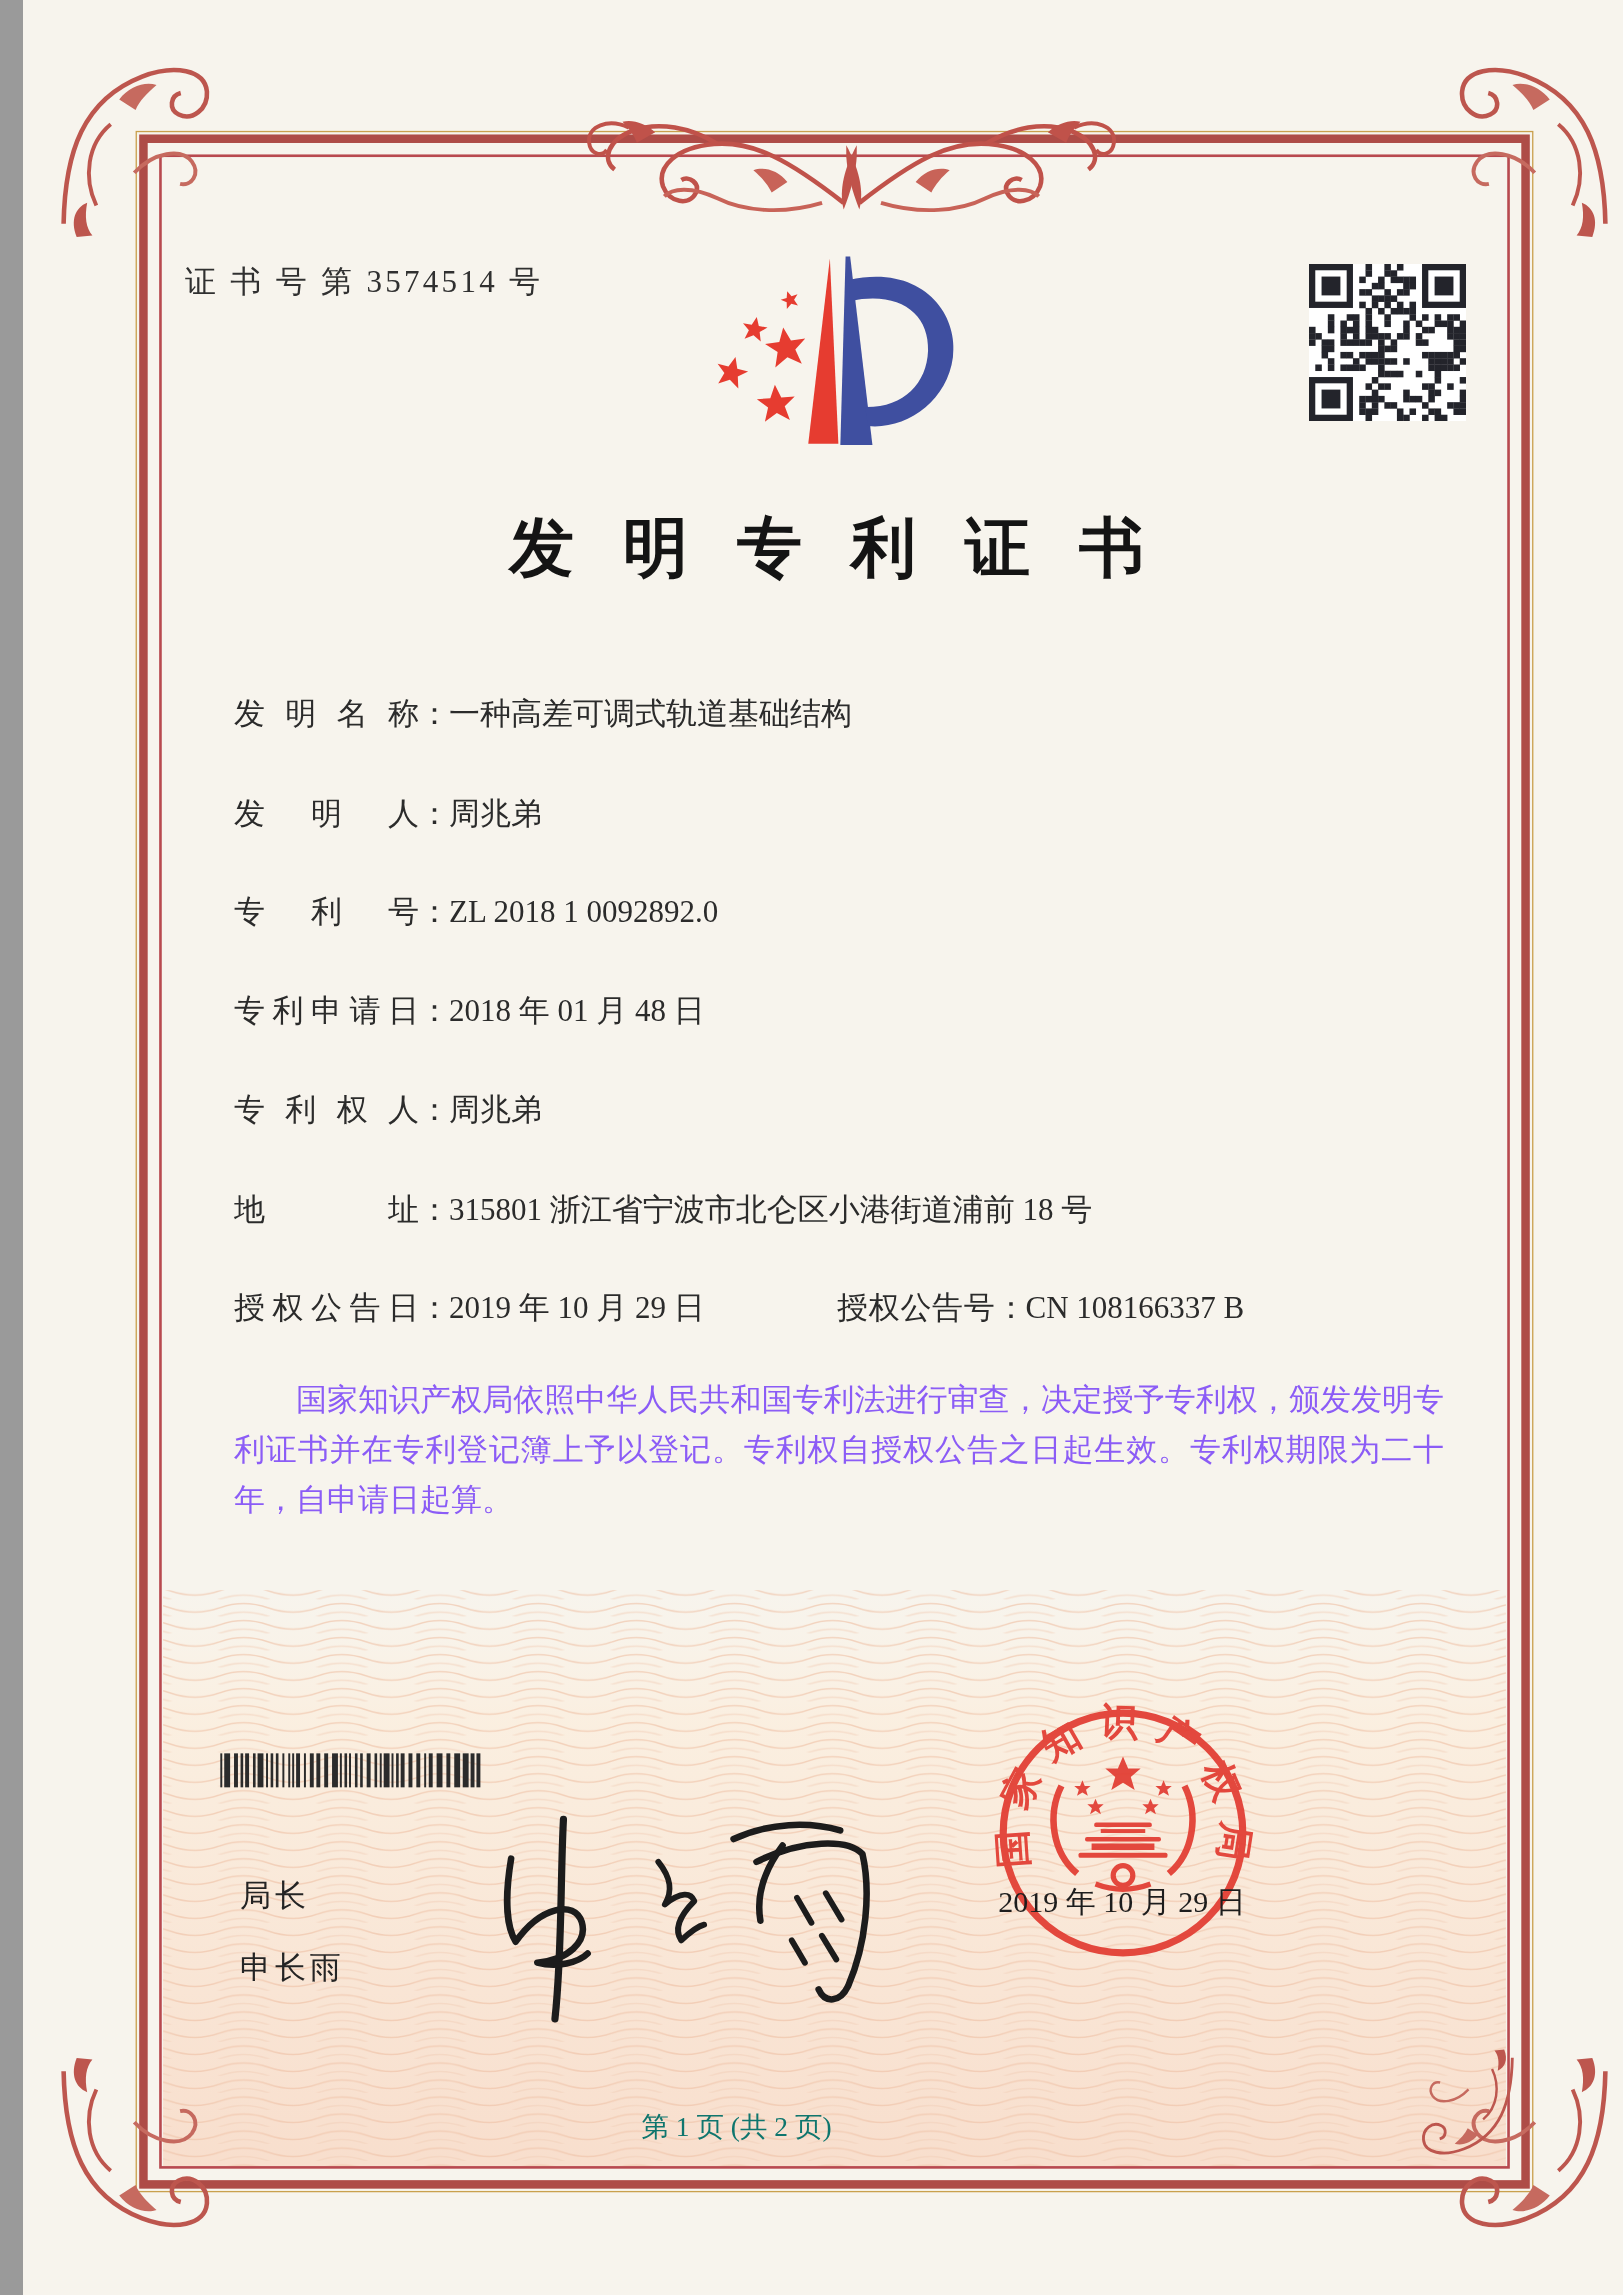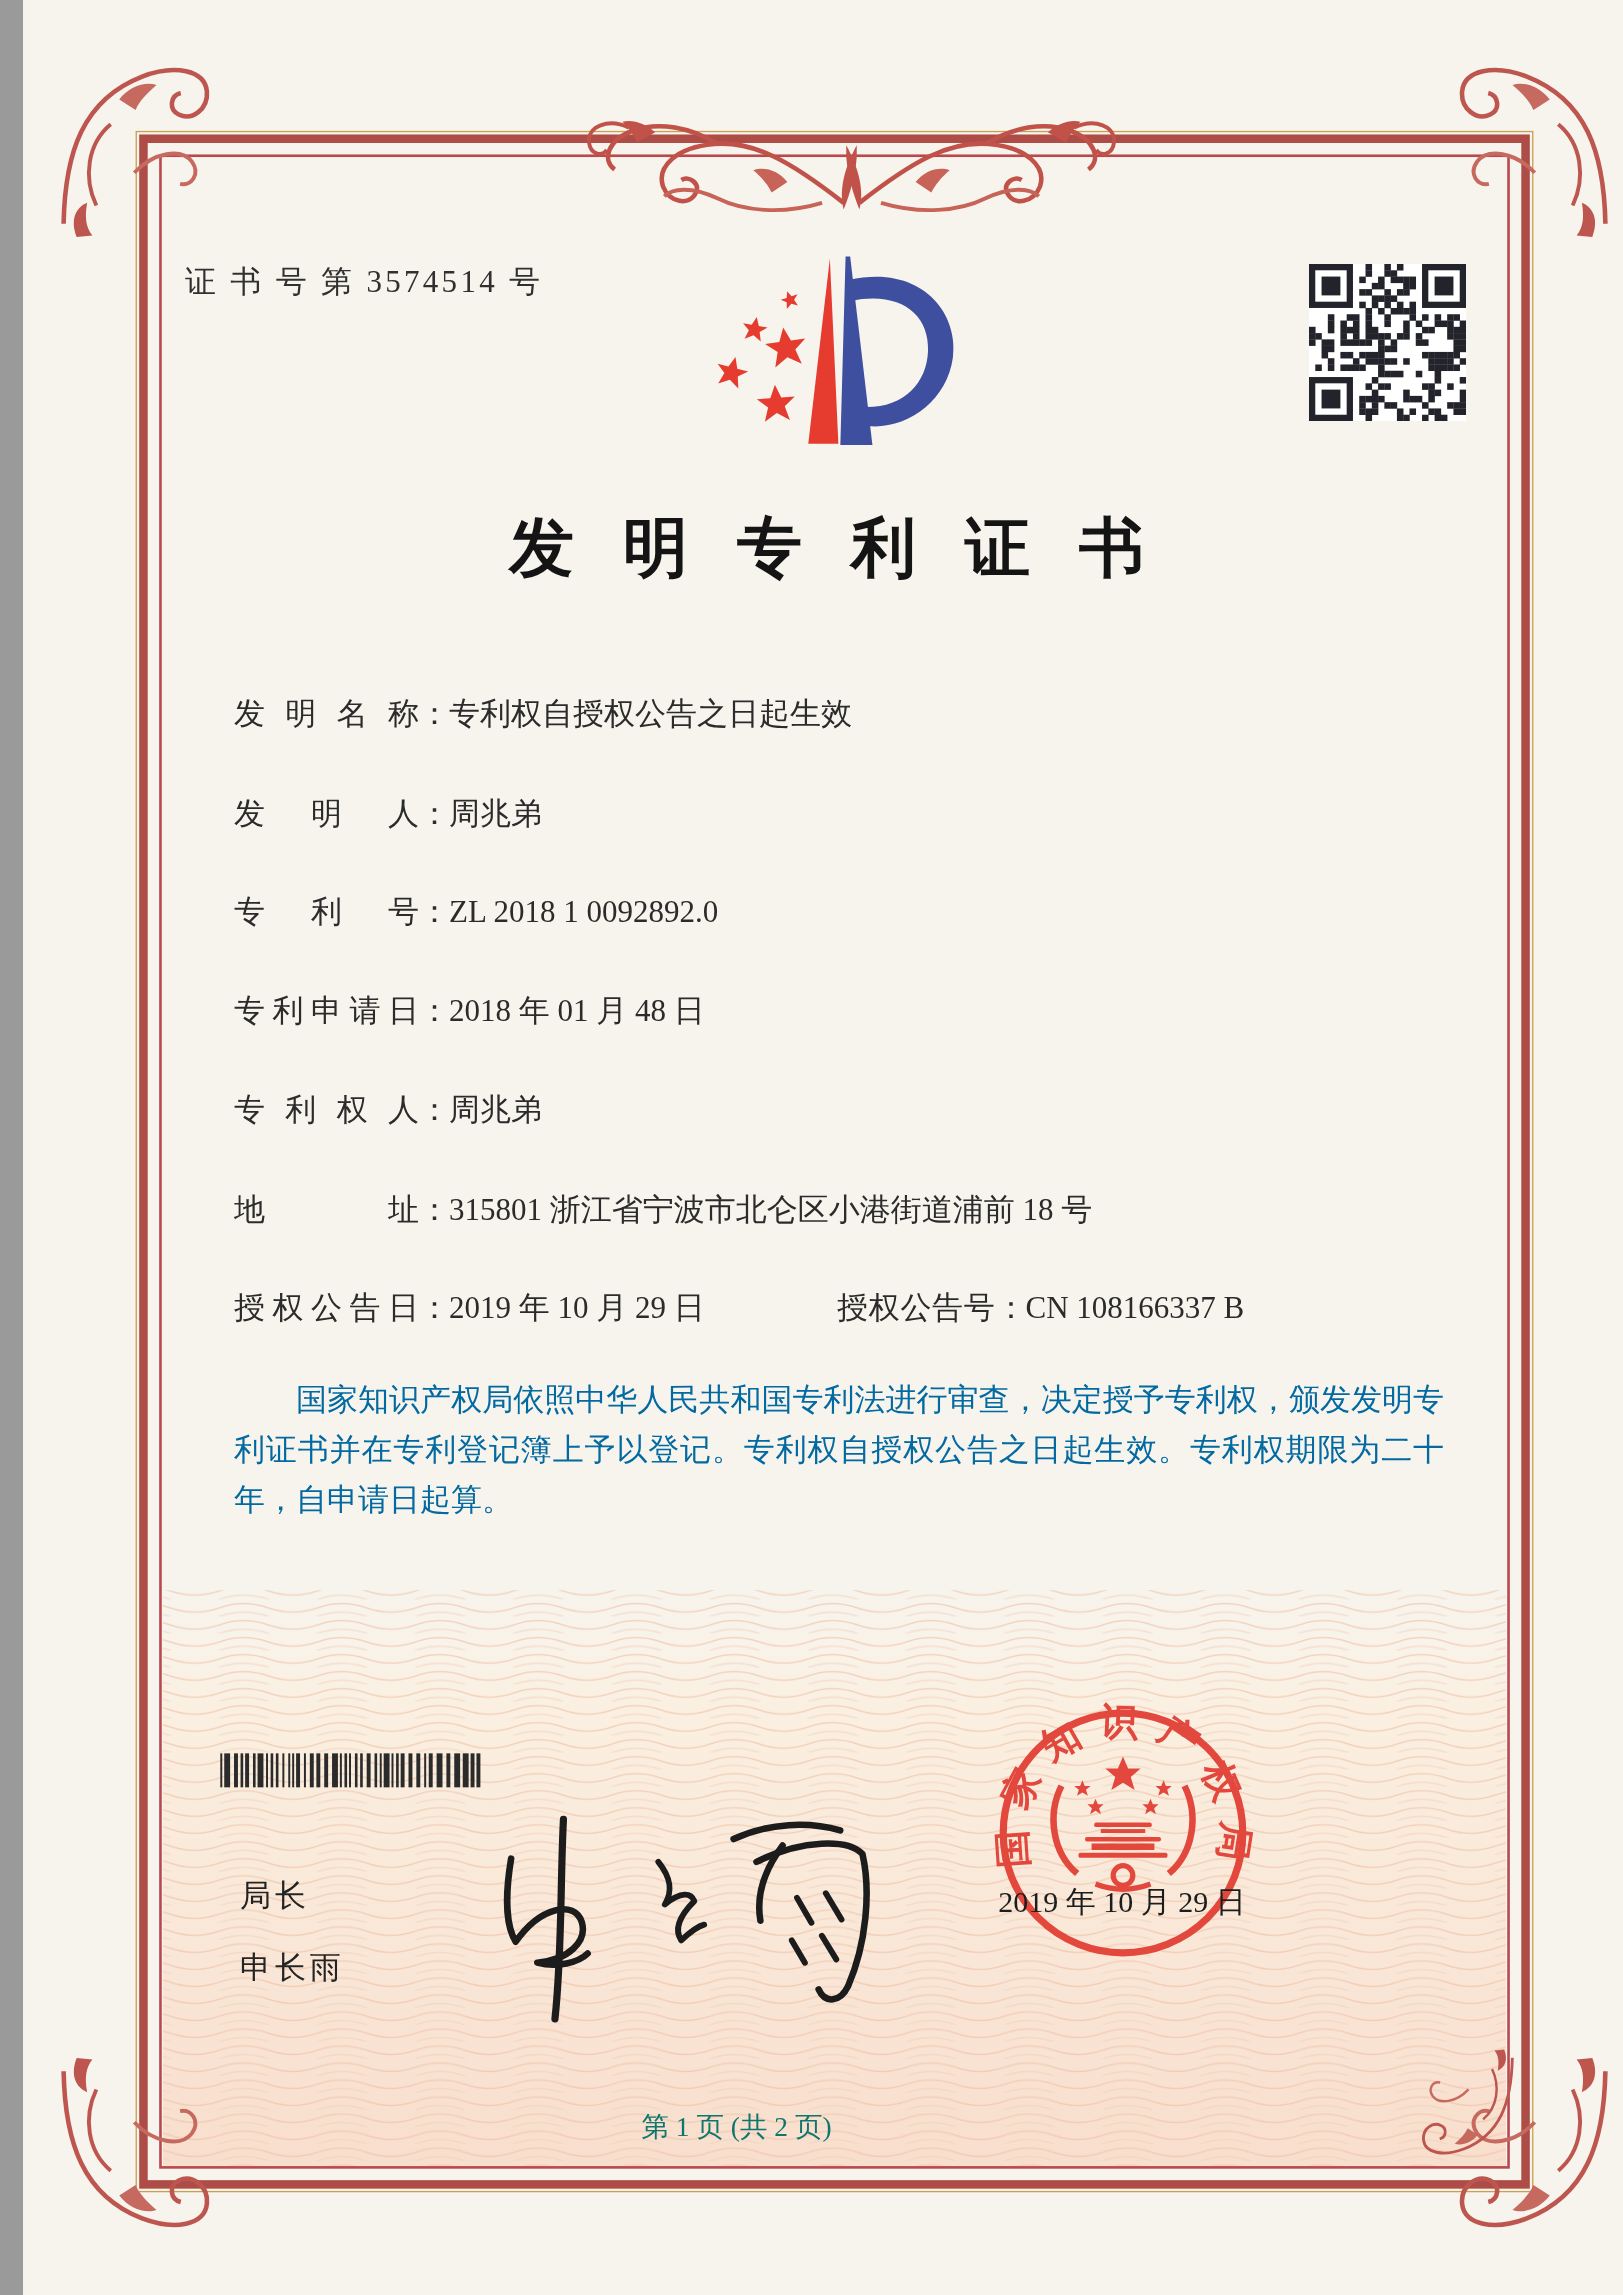--- a/index.html
+++ b/index.html
@@ -7,21 +7,21 @@
         font-family:"Liberation Serif","DejaVu Serif",serif;color:#262626;overflow:hidden;margin-left:23px;}
   .abs{position:absolute;}
   .certno{left:162px;top:261px;font-size:31px;letter-spacing:3.3px;color:#303030;}
   .title{left:0;top:504px;width:1558px;text-align:center;font-size:65px;font-weight:700;
          letter-spacing:49px;padding-left:49px;color:#141414;}
   .row{position:absolute;left:211px;height:46px;font-size:31px;white-space:nowrap;color:#2b2b2b;}
   .lbl{display:inline-flex;justify-content:space-between;width:185px;vertical-align:top;}
   .colon{display:inline-block;width:30px;}
   .grant2{position:absolute;left:603px;top:0;}
   .grant2 .lbl2{letter-spacing:0.7px;}
-  .paras{left:211px;width:1210px;font-size:31px;line-height:50px;text-align:justify;color:#0369a1;}
+  .paras{left:211px;width:1210px;font-size:31px;line-height:50px;text-align:justify;color:#8b5cf6;}
   .paras p{margin:0 0 9.2px 0;text-indent:2em;}
   .director{left:217px;font-size:31px;color:#242424;letter-spacing:3.9px;text-align:right;}
   .sealdate{left:967px;top:1882px;width:264px;text-align:center;font-size:30px;color:#1d1d1d;}
   .pageind{left:0;top:2109px;width:1427px;text-align:center;font-size:27.5px;color:#0f766e;}
   .backnote{left:0;top:2220px;width:1433px;text-align:center;font-size:30px;color:#2f2f2f;letter-spacing:2.6px;}
   svg{display:block;}
 </style>
 </head>
 <body>
 
@@ -319,21 +319,21 @@
     </svg>
 
   <div class="abs title">发明专利证书</div>
 
   <div class="row" style="top:693px">
     <span class="lbl spread">
         <span>发</span>
         <span>明</span>
         <span>名</span>
         <span>称</span>
-      </span><span class="colon">：</span><span class="val">专利权自授权公告之日起生效</span>
+      </span><span class="colon">：</span><span class="val">一种高差可调式轨道基础结构</span>
   </div>
   <div class="row" style="top:793px">
     <span class="lbl spread">
         <span>发</span>
         <span>明</span>
         <span>人</span>
       </span><span class="colon">：</span><span class="val">周兆弟</span>
   </div>
   <div class="row" style="top:891px">
     <span class="lbl spread">

